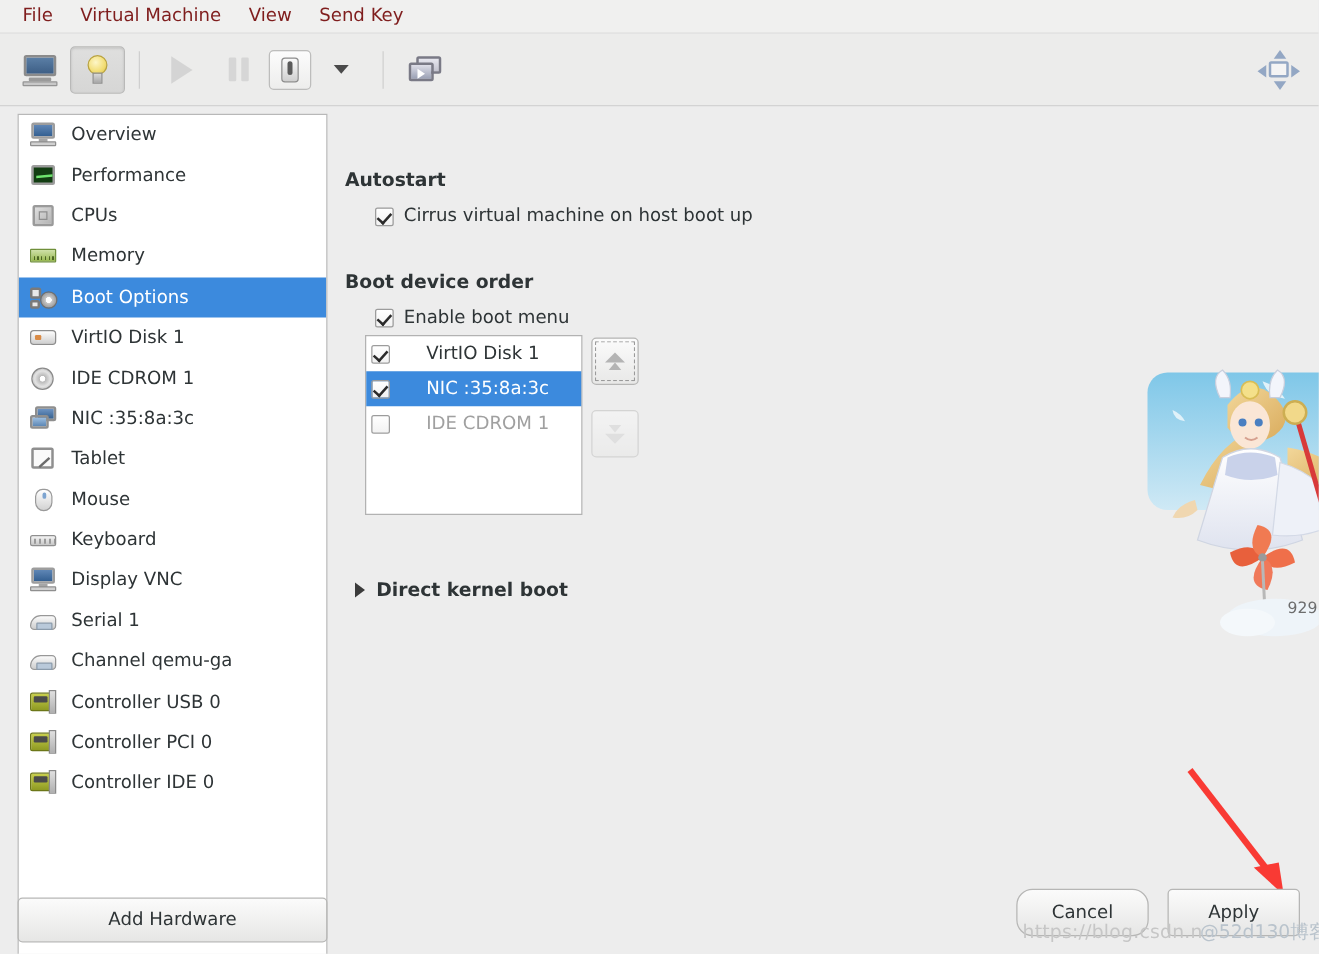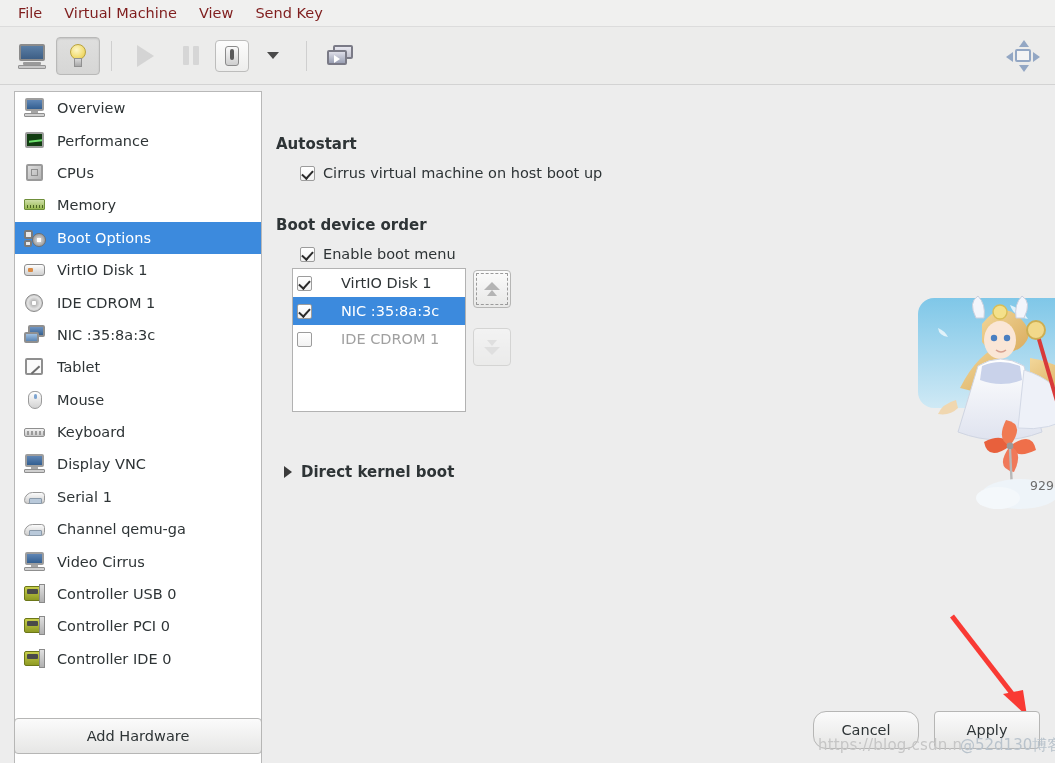--- a/index.html
+++ b/index.html
@@ -542,28 +542,20 @@
       <span class="lbl">Serial 1</span>
     </div>
 
     <div class="hwrow">
       <span class="hi">
           <i class="ser"></i>
         </span>
       <span class="lbl">Channel qemu-ga</span>
     </div>
 
-    <div class="hwrow">
-      <span class="hi">
-          <i class="mon"></i>
-          <i class="stand"></i>
-          <i class="kbd"></i>
-        </span>
-      <span class="lbl">Video Cirrus</span>
-    </div>
 
     <div class="hwrow">
       <span class="hi">
           <i class="ctrl"></i>
           <i class="ctrl2"></i>
         </span>
       <span class="lbl">Controller USB 0</span>
     </div>
 
     <div class="hwrow">

